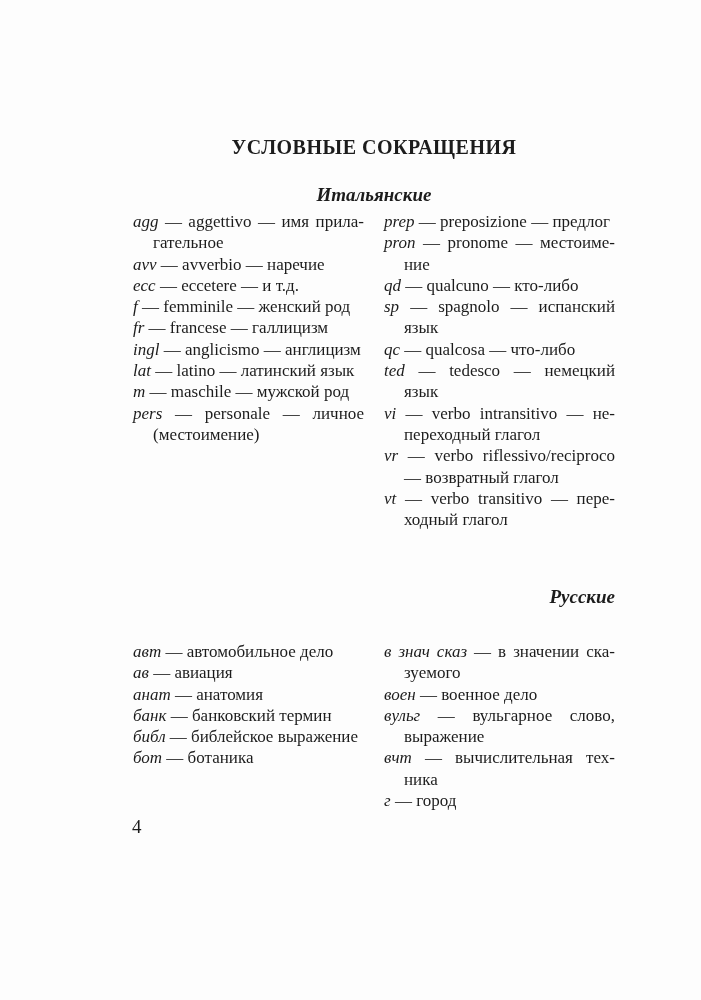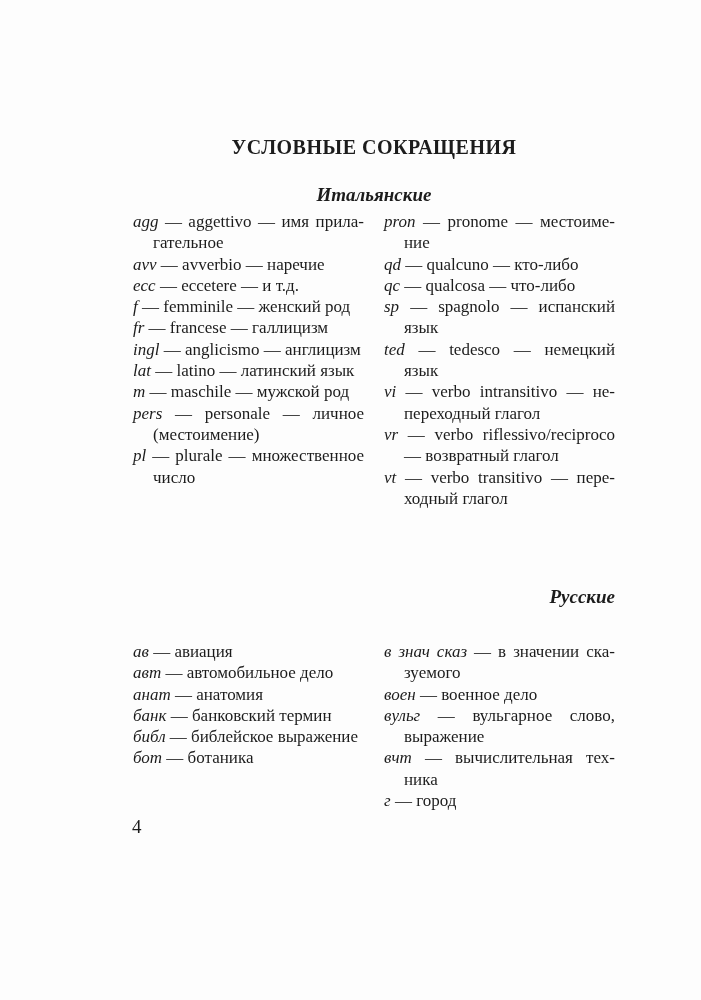--- a/index.html
+++ b/index.html
@@ -75,40 +75,40 @@
     <div class="column">
       <p class="entry"><i class="abbr">agg</i><span> — aggettivo — имя прила­гательное</span></p>
       <p class="entry"><i class="abbr">avv</i><span> — avverbio — наречие</span></p>
       <p class="entry"><i class="abbr">ecc</i><span> — eccetere — и т.д.</span></p>
       <p class="entry"><i class="abbr">f</i><span> — femminile — женский род</span></p>
       <p class="entry"><i class="abbr">fr</i><span> — francese — галлицизм</span></p>
       <p class="entry"><i class="abbr">ingl</i><span> — anglicismo — англи­цизм</span></p>
       <p class="entry"><i class="abbr">lat</i><span> — latino — латинский язык</span></p>
       <p class="entry"><i class="abbr">m</i><span> — maschile — мужской род</span></p>
       <p class="entry"><i class="abbr">pers</i><span> — personale — личное (местоимение)</span></p>
-      <p class="entry"><i class="abbr">pl</i><span> — plurale — множествен­ное число</span></p>
     </div>
     <div class="column">
+      <p class="entry"><i class="abbr">prep</i><span> — preposizione — пред­лог</span></p>
       <p class="entry"><i class="abbr">pron</i><span> — pronome — местоиме­ние</span></p>
       <p class="entry"><i class="abbr">qd</i><span> — qualcuno — кто-либо</span></p>
+      <p class="entry"><i class="abbr">sp</i><span> — spagnolo — испанский язык</span></p>
       <p class="entry"><i class="abbr">qc</i><span> — qualcosa — что-либо</span></p>
-      <p class="entry"><i class="abbr">sp</i><span> — spagnolo — испанский язык</span></p>
       <p class="entry"><i class="abbr">ted</i><span> — tedesco — немецкий язык</span></p>
       <p class="entry"><i class="abbr">vi</i><span> — verbo intransitivo — не­переходный глагол</span></p>
       <p class="entry"><i class="abbr">vr</i><span> — verbo riflessivo/reciproco — возвратный глагол</span></p>
       <p class="entry"><i class="abbr">vt</i><span> — verbo transitivo — пере­ходный глагол</span></p>
     </div>
   </div>
 
   <div class="section-heading heading-russian">Русские</div>
 
   <div class="columns columns-russian">
     <div class="column">
+      <p class="entry"><i class="abbr">авт</i><span> — автомобильное дело</span></p>
       <p class="entry"><i class="abbr">ав</i><span> — авиация</span></p>
-      <p class="entry"><i class="abbr">авт</i><span> — автомобильное дело</span></p>
       <p class="entry"><i class="abbr">анат</i><span> — анатомия</span></p>
       <p class="entry"><i class="abbr">банк</i><span> — банковский термин</span></p>
       <p class="entry"><i class="abbr">библ</i><span> — библейское выраже­ние</span></p>
       <p class="entry"><i class="abbr">бот</i><span> — ботаника</span></p>
     </div>
     <div class="column">
       <p class="entry"><i class="abbr">в знач сказ</i><span> — в значении ска­зуемого</span></p>
       <p class="entry"><i class="abbr">воен</i><span> — военное дело</span></p>
       <p class="entry"><i class="abbr">вульг</i><span> — вульгарное слово, выражение</span></p>
       <p class="entry"><i class="abbr">вчт</i><span> — вычислительная тех­ника</span></p>

